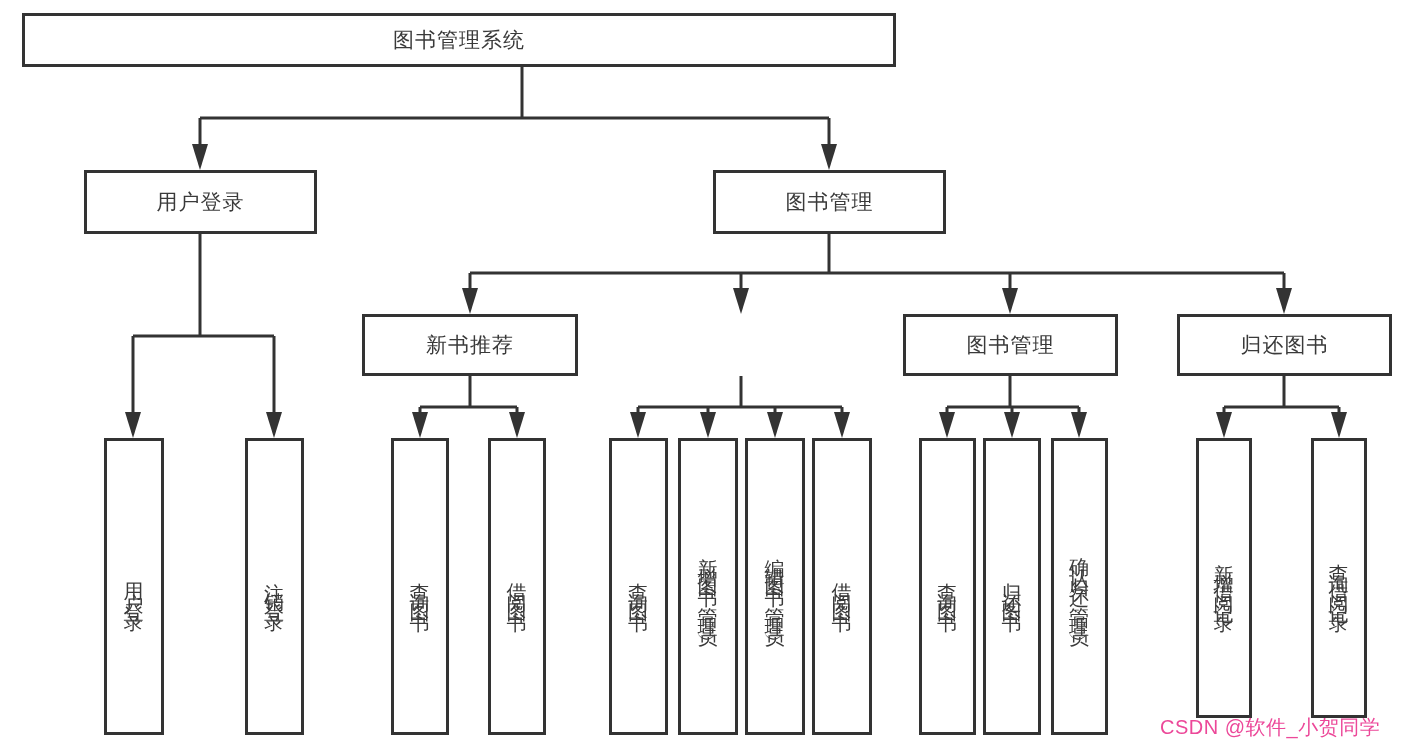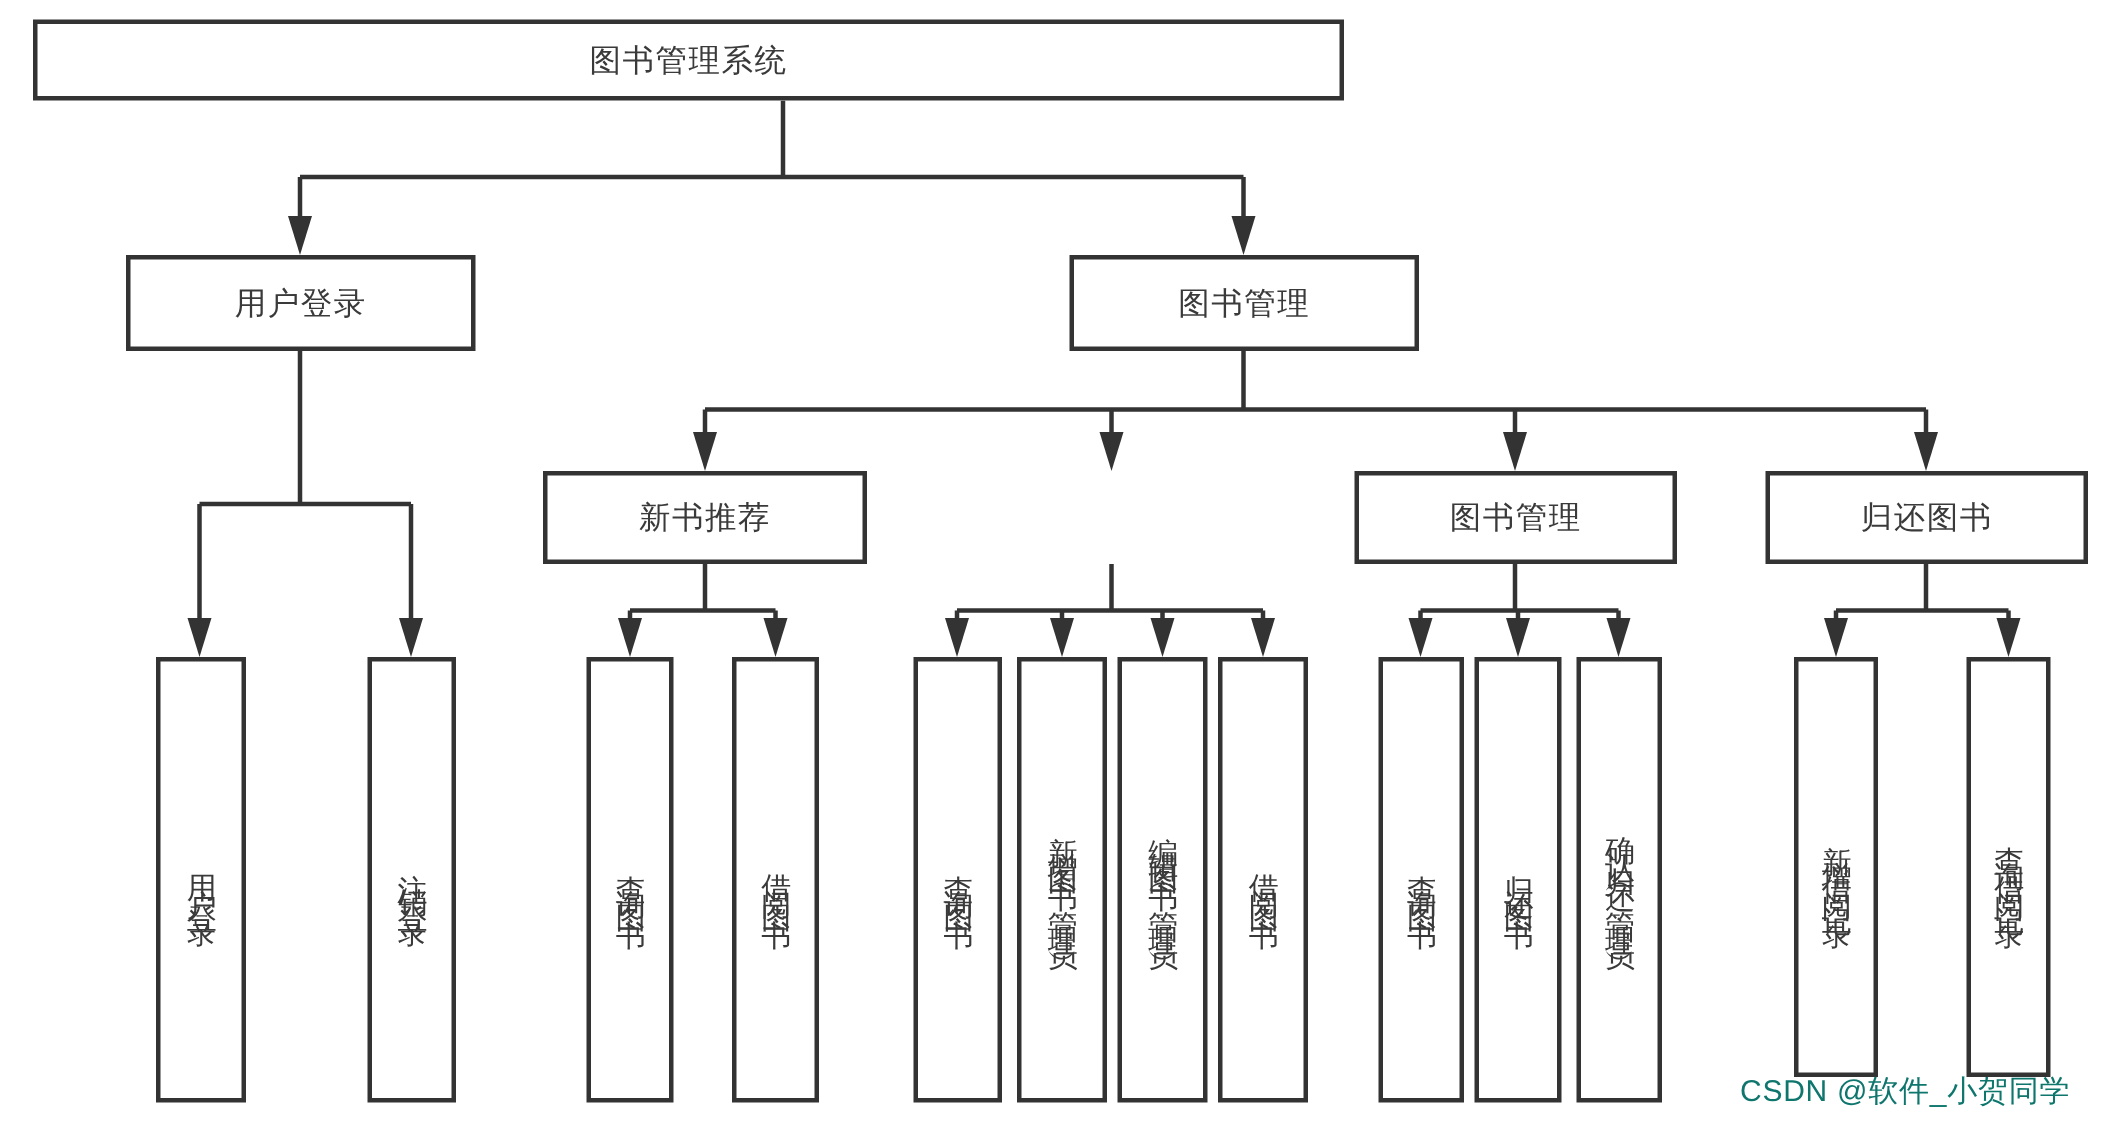--- a/index.html
+++ b/index.html
@@ -47,21 +47,21 @@
     letter-spacing: 10px;
     line-height: 1;
     white-space: nowrap;
   }
 
   .watermark {
     position: absolute;
     left: 1160px;
     top: 714px;
     font-size: 20px;
-    color: #0f766e;
+    color: #ec4899;
     letter-spacing: 0.5px;
     white-space: nowrap;
     z-index: 3;
   }
 </style>
 </head>
 <body>
 
 <div class="canvas">
 

